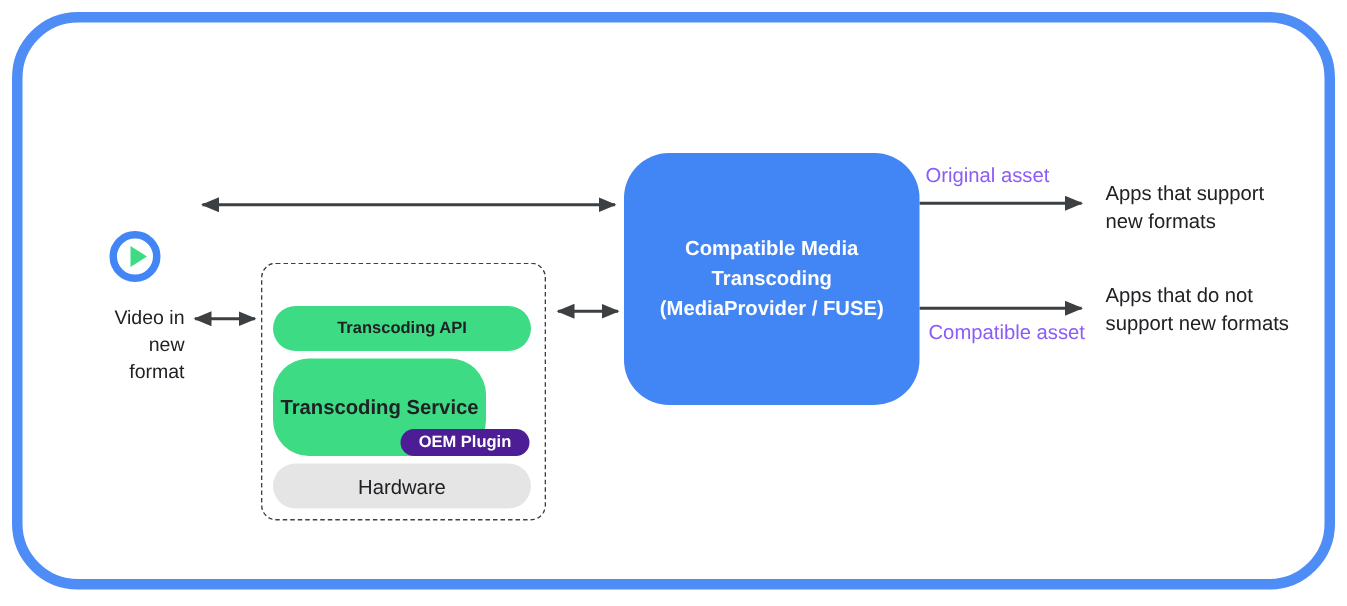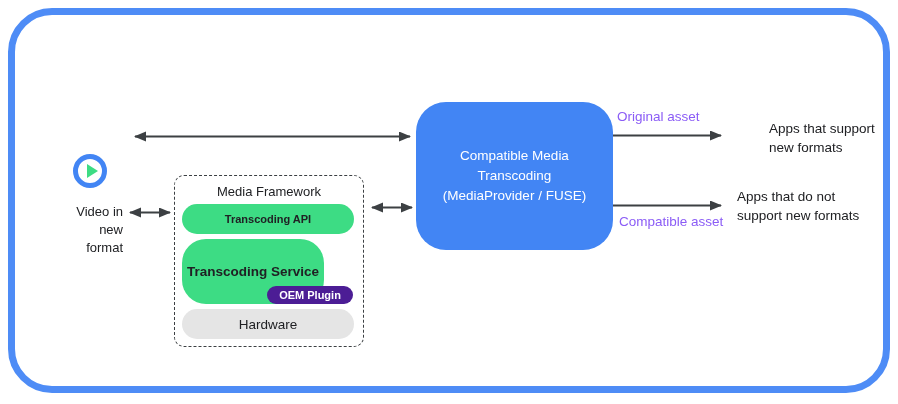--- a/index.html
+++ b/index.html
@@ -94,45 +94,45 @@
     left: 182px; top: 309px;
     width: 172px; height: 30px;
     border-radius: 15px;
     background: #e5e5e5;
     font-size: 13.5px;
   }
   
   .transcoding-box {
     position: absolute;
     left: 416px; top: 102px;
-    width: 197px; height: 148px;
+    width: 197px; height: 168px;
     border-radius: 30px;
     background: #4285f4;
     color: #ffffff;
-    font-size: 13.5px; font-weight: normal;
+    font-size: 13.5px; font-weight: bold;
     line-height: 20px;
     display: flex; align-items: center; justify-content: center;
     text-align: center;
     white-space: pre-line;
   }
   
   .flow-label {
     position: absolute;
     color: #8b5cf6;
     font-size: 13.5px;
   }
   .flow-original { left: 617px; top: 109px; }
   .flow-transcoded { left: 619px; top: 214px; }
   .apps-label {
     position: absolute;
     font-size: 13.5px;
     line-height: 19px;
     white-space: pre-line;
   }
-  .apps-support { left: 737px; top: 119px; margin-left: 32px; }
+  .apps-support { left: 737px; top: 119px; }
   .apps-nosupport { left: 737px; top: 187px; }
   .overlay {
     position: absolute;
     left: 0; top: 0;
     pointer-events: none;
   }
 </style>
 </head>
 <body>
 
@@ -154,21 +154,20 @@
   </svg>
 
   <div class="play-circle">
     <div class="play-triangle"></div>
   </div>
   <div class="video-label">Video in
 new
 format</div>
 
   <div class="framework-box"></div>
-  <div class="framework-title">Media Framework</div>
   <div class="pill api-pill">Transcoding API</div>
   <div class="pill service-box">Transcoding Service</div>
   <div class="pill oem-pill">OEM Plugin</div>
   <div class="pill hardware-pill">Hardware</div>
 
   <div class="transcoding-box">Compatible Media
 Transcoding
 (MediaProvider / FUSE)</div>
 
   <div class="flow-label flow-original">Original asset</div>

